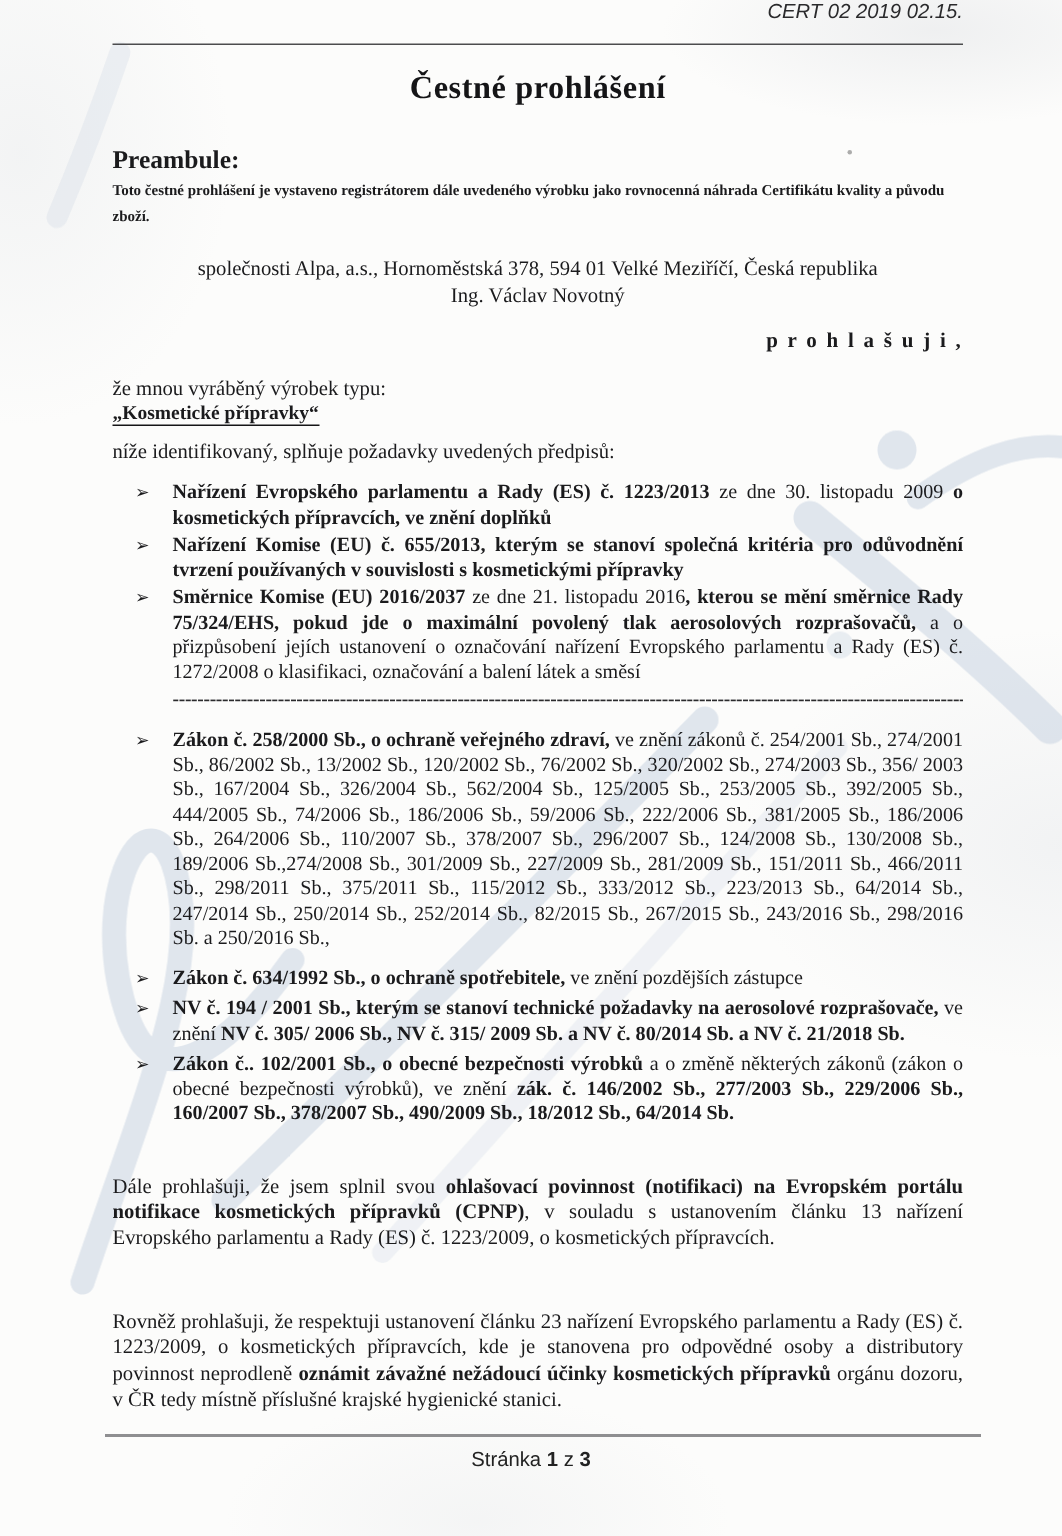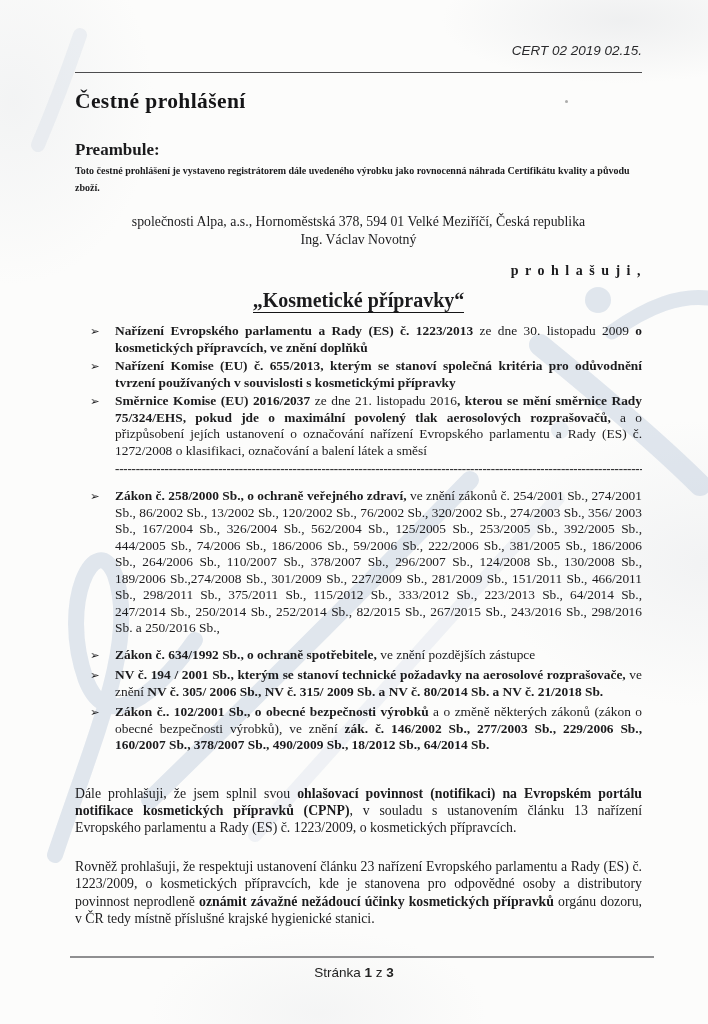--- a/index.html
+++ b/index.html
@@ -11,53 +11,53 @@
       radial-gradient(ellipse 200px 260px at 2% 10%, rgba(214,218,223,.25), transparent 70%),
       radial-gradient(ellipse 300px 200px at 100% 55%, rgba(214,218,224,.28), transparent 72%),
       radial-gradient(ellipse 240px 120px at 45% 99%, rgba(216,219,223,.22), transparent 70%),
       #fcfcfb;
     font-family:"Liberation Serif", serif;
     color:#1b1b1d;
   }
   .watermark{position:absolute;left:0;top:0;width:708px;height:1024px;pointer-events:none;}
   .content{position:relative;z-index:1;padding:0 66px 0 75px;}
   .cert-code{
-    padding-top:43px;text-align:right;
+    text-align:right;
     font-family:"Liberation Sans", sans-serif;font-style:italic;
     font-size:13.5px;color:#2a2a2c;
   }
   .top-rule{border:none;border-top:1.6px solid #4c4c4e;margin:14px 0 0 0;}
   .doc-title{
-    margin:16px 0 0 0;font-size:21.5px;font-weight:700;
+    margin:16px 0 0 0;text-align:center;font-size:21.5px;font-weight:700;
     letter-spacing:.4px;color:#151517;
   }
   .preamble-heading{margin-top:26px;font-size:17px;font-weight:700;}
   .preamble-body{margin-top:2px;font-size:10px;font-weight:700;line-height:17px;max-width:560px;}
   .declare-block{margin-top:17px;text-align:center;font-size:13.8px;line-height:17.5px;}
   .declare-verb{margin-top:15px;text-align:right;font-size:14px;font-weight:700;letter-spacing:1.5px;}
   .product-intro{margin-top:15px;font-size:13.8px;}
-  .product-name{margin-top:10px;text-align:center;font-size:20px;font-weight:700;}
+  .product-name{text-align:left;font-size:13px;font-weight:700;}
   .product-name span{border-bottom:1.6px solid #151517;padding-bottom:1px;}
   .compliance{margin-top:10px;font-size:13.8px;}
   .reg-list{margin-top:11px;font-size:13.4px;line-height:16.5px;text-align:justify;}
   .reg-item{position:relative;padding-left:40px;margin-bottom:2px;}
   .bullet{
     position:absolute;left:15px;top:0;font-size:11.5px;
     font-family:"DejaVu Sans", sans-serif;color:#1b1b1d;
   }
   .b{font-weight:700;}
   .dash-sep{
     margin-left:40px;height:16px;overflow:hidden;white-space:nowrap;
     font-weight:700;font-size:13px;letter-spacing:-.2px;color:#2a2a2c;
   }
   .laws .reg-item{margin-bottom:4px;}
   .laws .reg-item:first-child{margin-bottom:10px;}
   .body-par{font-size:13.8px;line-height:17.4px;text-align:justify;margin:0;max-width:567px;}
   .par-1{margin-top:31px;}
-  .par-2{margin-top:21px;font-family:Liberation Serif, serif;}
+  .par-2{margin-top:38px;font-family:Liberation Serif, serif;}
   .footer-rule{position:absolute;left:70px;right:54px;top:956px;border:none;border-top:2px solid #8f8f91;margin:0;}
   .footer-text{
     position:absolute;top:965px;left:0;width:708px;text-align:center;
     font-family:"Liberation Sans", sans-serif;font-size:13.5px;color:#222;
   }
   .speck{position:absolute;top:100px;right:140px;width:3px;height:3px;background:#777;border-radius:50%;opacity:.6;}
 </style>
 </head>
 <body>
 
@@ -89,25 +89,27 @@
     <div class="preamble-heading">Preambule:</div>
     <div class="preamble-body">Toto čestné prohlášení je vystaveno registrátorem dále uvedeného výrobku jako rovnocenná náhrada Certifikátu kvality a původu zboží.</div>
 
     <div class="declare-block">
         <div class="declare-line">společnosti Alpa, a.s., Hornoměstská 378, 594 01  Velké Meziříčí, Česká republika</div>
         <div class="declare-line">Ing. Václav Novotný</div>
       </div>
 
     <div class="declare-verb">p r o h l a š u j i ,</div>
 
+    <div class="product-intro">že mnou vyráběný výrobek typu:</div>
 
     <div class="product-name">
       <span>„Kosmetické přípravky“</span>
     </div>
 
+    <div class="compliance">níže identifikovaný, splňuje požadavky uvedených předpisů:</div>
 
     <div class="reg-list">
         <div class="reg-item"><span class="bullet">➢</span><span><span class="b">Nařízení Evropského parlamentu a Rady (ES) č. 1223/2013 </span><span>ze dne 30. listopadu 2009 </span><span class="b">o kosmetických přípravcích, ve znění doplňků</span></span></div>
         <div class="reg-item"><span class="bullet">➢</span><span><span class="b">Nařízení Komise (EU) č. 655/2013, kterým se stanoví společná kritéria pro odůvodnění tvrzení používaných v souvislosti s kosmetickými přípravky</span></span></div>
         <div class="reg-item"><span class="bullet">➢</span><span><span class="b">Směrnice Komise (EU) 2016/2037 </span><span>ze dne 21. listopadu 2016</span><span class="b">, kterou se mění směrnice Rady 75/324/EHS, pokud jde o maximální povolený tlak aerosolových rozprašovačů,</span><span> a o přizpůsobení jejích ustanovení o označování nařízení Evropského parlamentu a Rady (ES) č. 1272/2008 o klasifikaci, označování a balení látek a směsí</span></span></div>
       </div>
 
     <div class="dash-sep">--------------------------------------------------------------------------------------------------------------------------------------------</div>
 
     <div class="reg-list laws">

